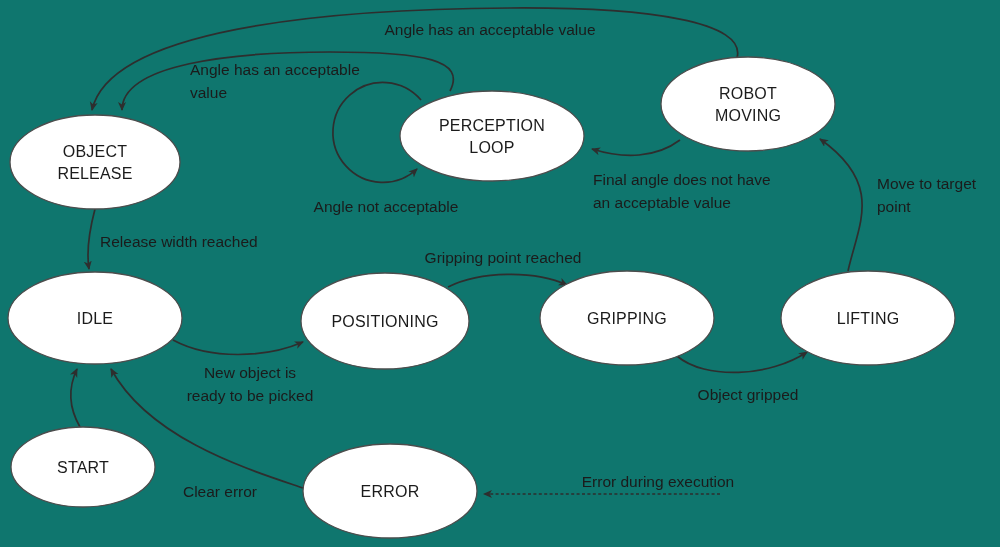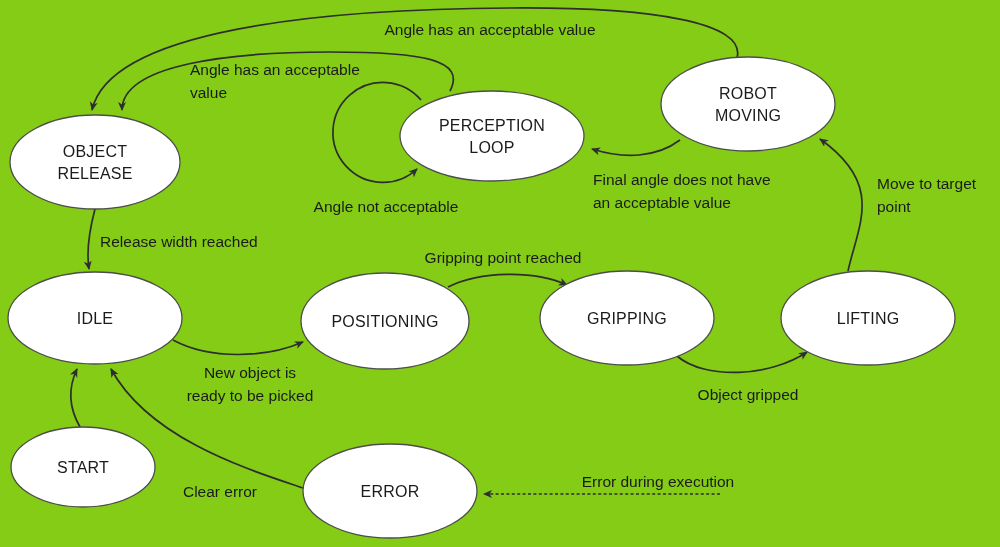--- a/index.html
+++ b/index.html
@@ -4,21 +4,21 @@
 <style>
   html, body {
     margin: 0;
     padding: 0;
     background: #ffffff;
   }
   .stage {
     position: relative;
     width: 1000px;
     height: 547px;
-    background: #84cc16;
+    background: #0f766e;
     overflow: hidden;
     font-family: "Liberation Sans", sans-serif;
   }
   svg { display: block; }
   .node-ellipse {
     fill: #ffffff;
     stroke: #4d4d4d;
     stroke-width: 1.3;
   }
   .node-label {

